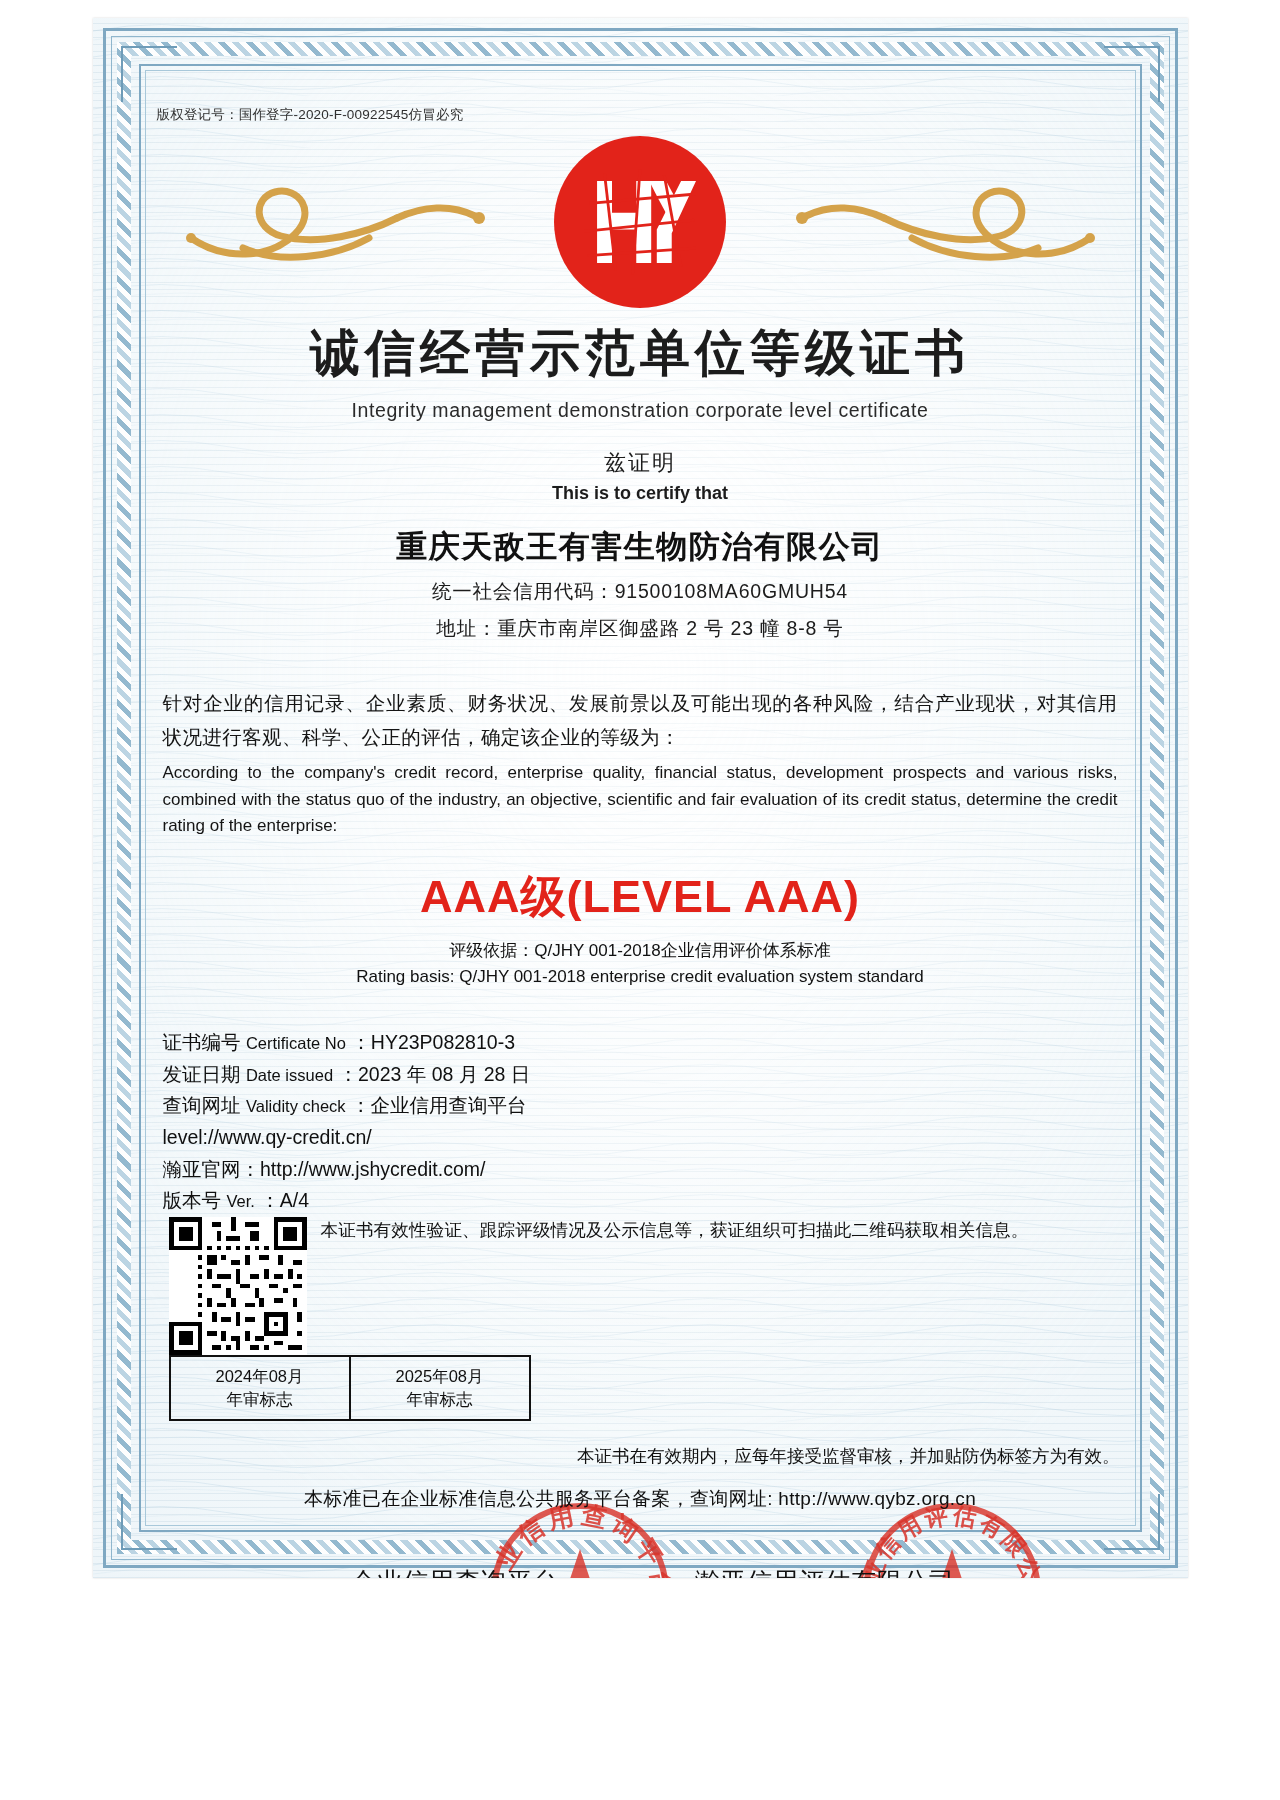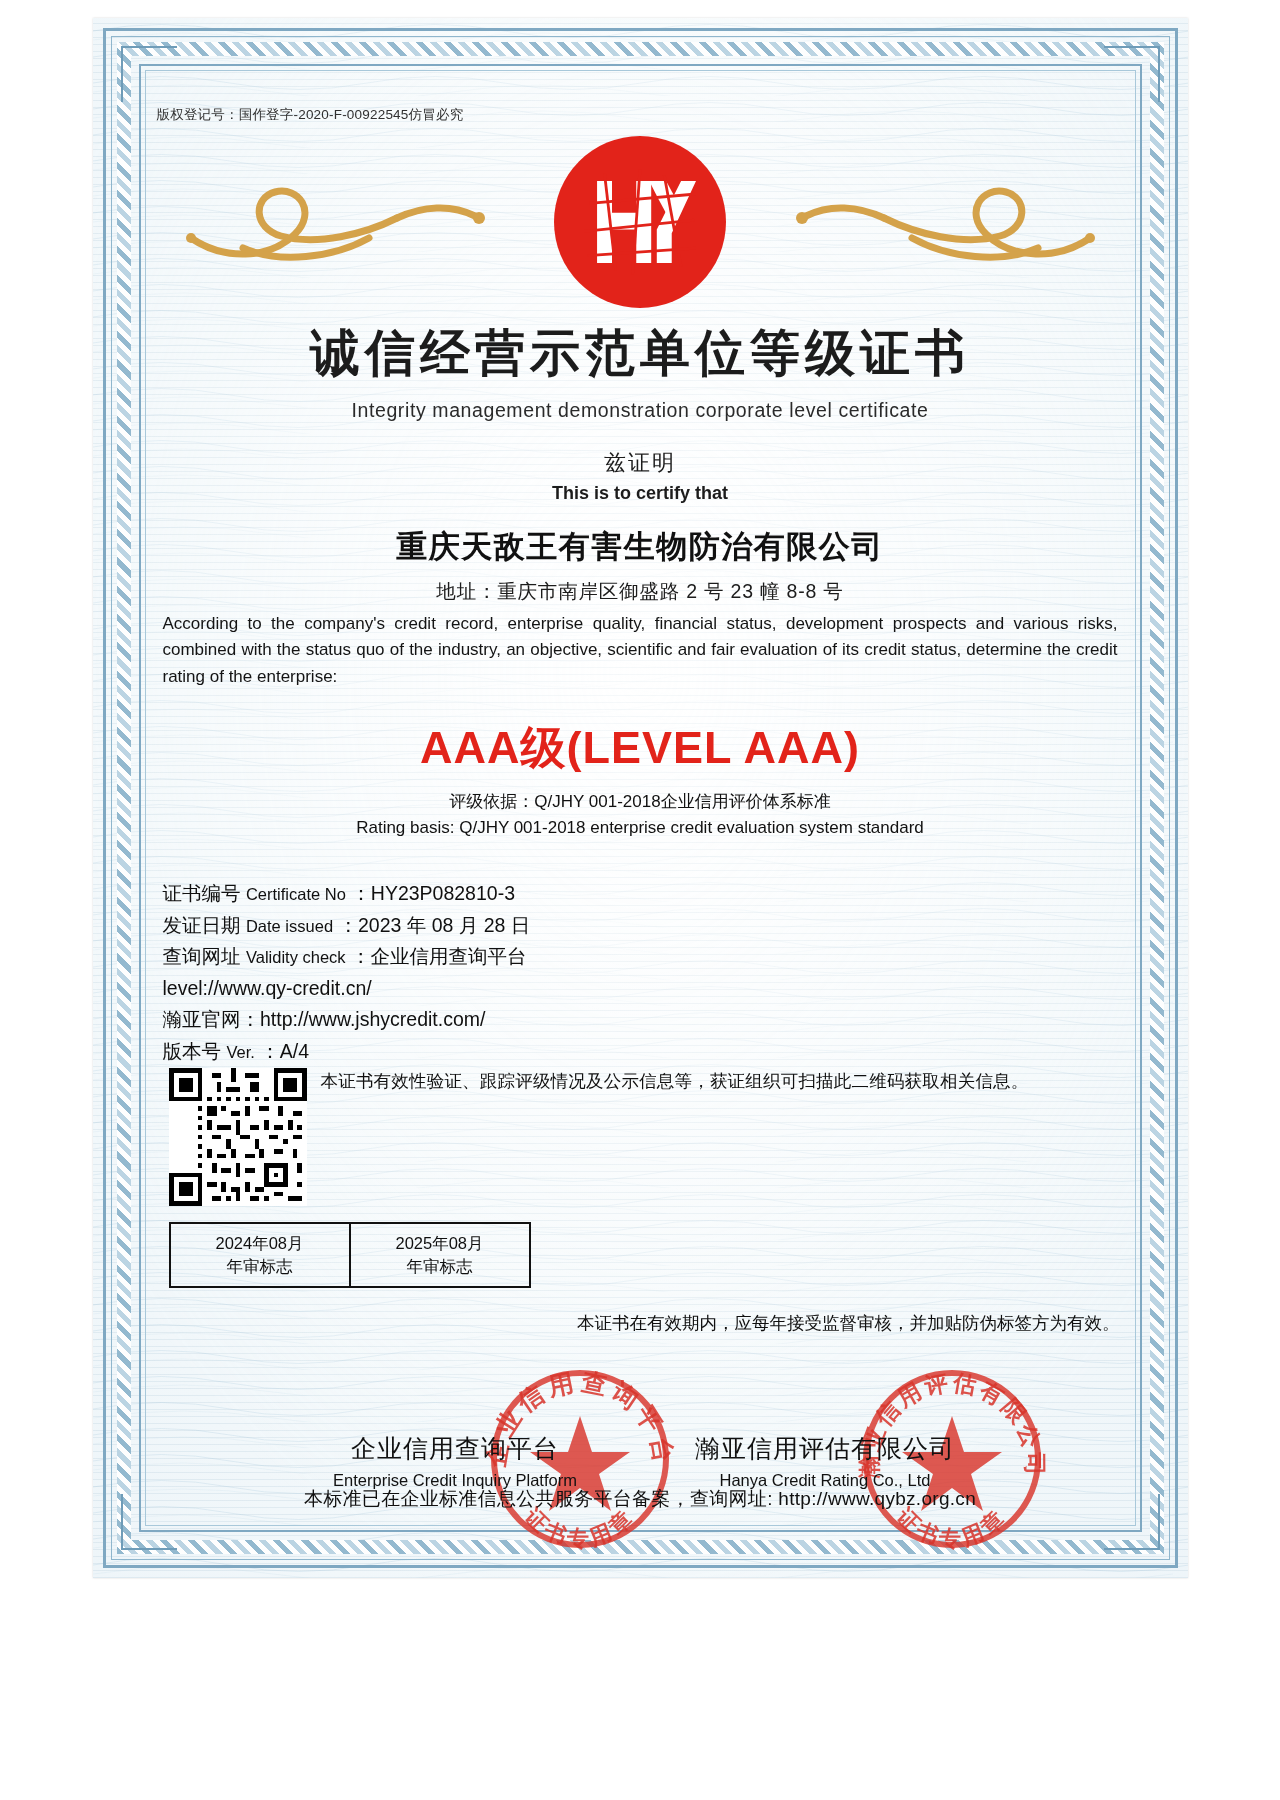--- a/index.html
+++ b/index.html
@@ -256,21 +256,21 @@
   }
   .qr-note {
     font-size: 17.5px;
     line-height: 1.5;
     color: #101010;
     letter-spacing: 0.2px;
   }
   .stamp-boxes {
     display: flex;
     gap: 0;
-    margin-top: 16px;
+    margin-top: 0;
   }
   .stamp-box {
     width: 178px;
     height: 62px;
     border: 2px solid #111;
     display: flex;
     flex-direction: column;
     align-items: center;
     justify-content: center;
     font-size: 16.5px;
@@ -416,22 +416,24 @@
       </div>
     </div>
 
     <h1 class="title-cn">诚信经营示范单位等级证书</h1>
     <div class="title-en">Integrity management demonstration corporate level certificate</div>
 
     <div class="certify-cn">兹证明</div>
     <div class="certify-en">This is to certify that</div>
 
     <div class="company-name">重庆天敌王有害生物防治有限公司</div>
+    <div class="company-meta">统一社会信用代码：91500108MA60GMUH54</div>
     <div class="company-meta">地址：重庆市南岸区御盛路 2 号 23 幢 8-8 号</div>
 
+    <div class="para-cn">针对企业的信用记录、企业素质、财务状况、发展前景以及可能出现的各种风险，结合产业现状，对其信用状况进行客观、科学、公正的评估，确定该企业的等级为：</div>
     <div class="para-en">According to the company's credit record, enterprise quality, financial status, development prospects and various risks, combined with the status quo of the industry, an objective, scientific and fair evaluation of its credit status, determine the credit rating of the enterprise:</div>
 
     <div class="level">AAA级(LEVEL AAA)</div>
     <div class="rating-basis-cn">评级依据：Q/JHY 001-2018企业信用评价体系标准</div>
     <div class="rating-basis-en">Rating basis: Q/JHY 001-2018 enterprise credit evaluation system standard</div>
 
     <div class="lower">
 
       <div class="details">
         <div class="row">

